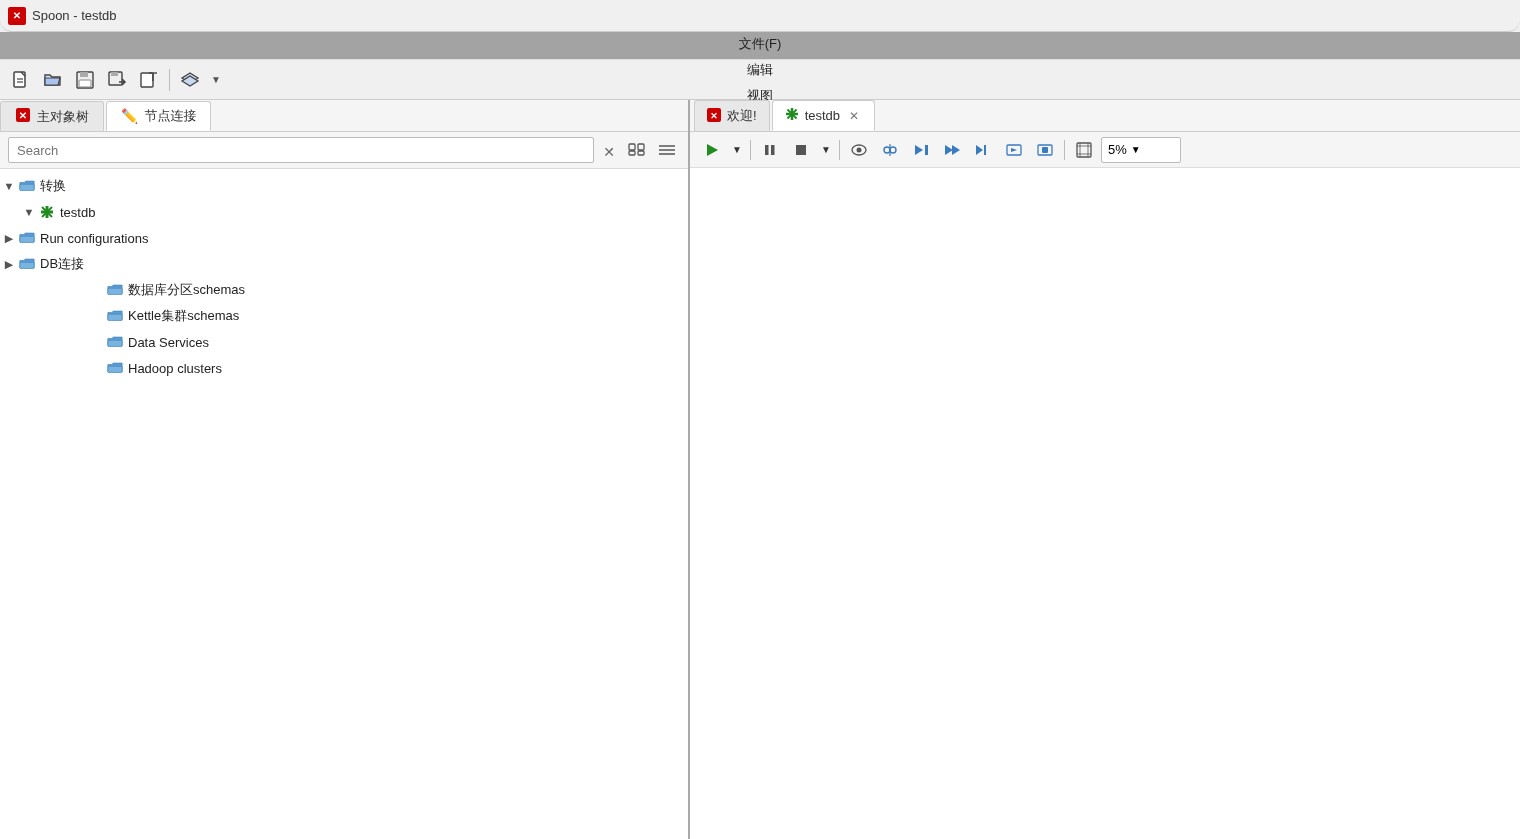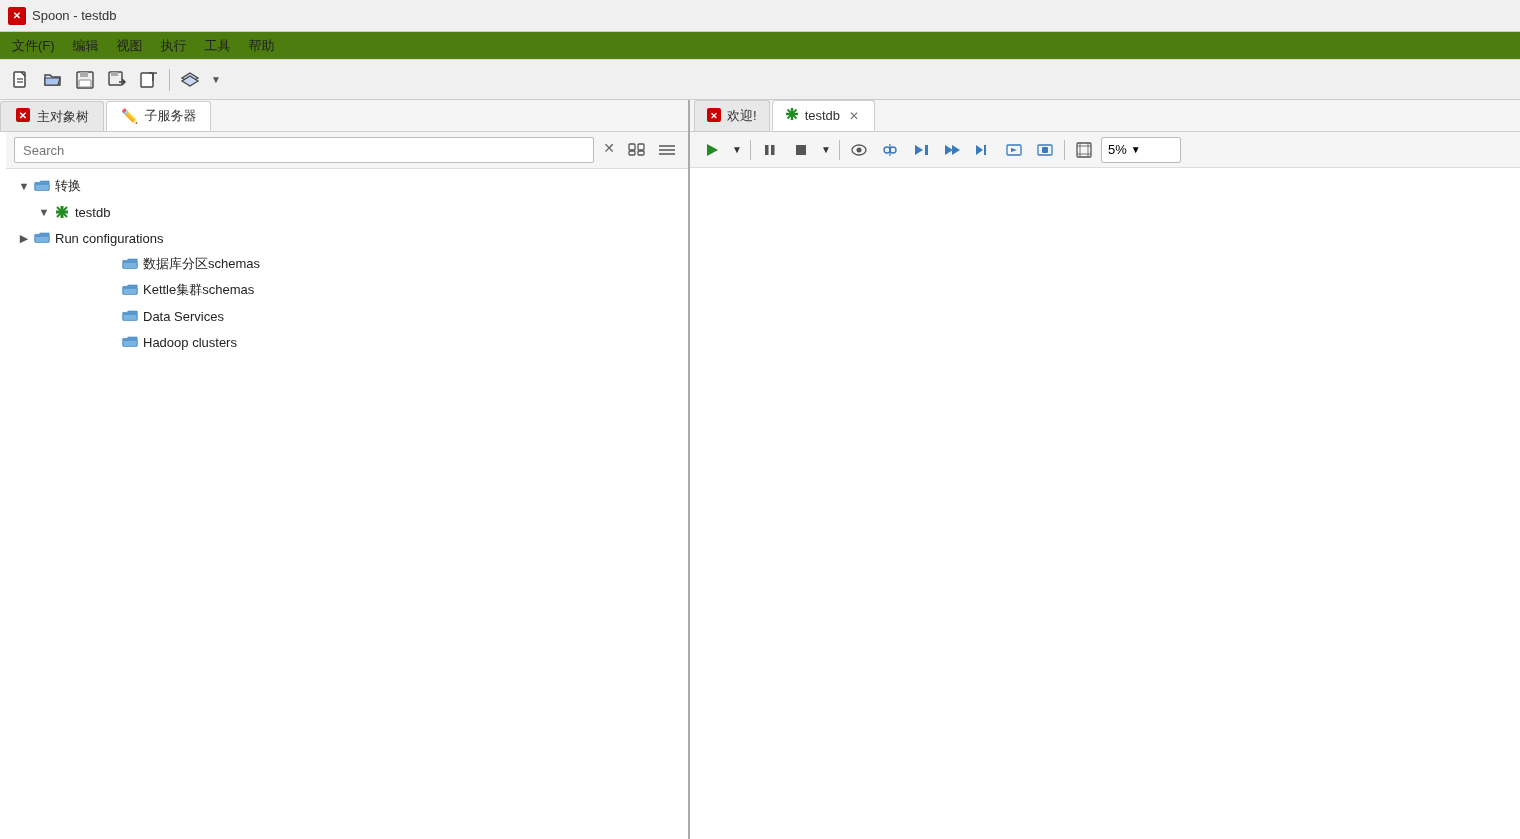--- a/index.html
+++ b/index.html
@@ -13,20 +13,21 @@
     }
 
     
     .title-bar {
       background: #f0f0f0;
       height: 32px;
       display: flex;
       align-items: center;
       padding: 0 8px;
       border-bottom: 1px solid #ccc;
+      border-radius: 12px;
     }
     .title-bar-icon {
       width: 18px;
       height: 18px;
       background: #cc0000;
       border-radius: 2px;
       margin-right: 6px;
       display: flex;
       align-items: center;
       justify-content: center;
@@ -38,27 +39,28 @@
       font-size: 10px;
       font-weight: bold;
     }
     .title-bar-text {
       font-size: 13px;
       color: #333;
     }
 
     
     .menu-bar {
-      background: #4d7c0f;
+      background: #a3a3a3;
       height: 28px;
       display: flex;
       align-items: center;
       padding: 0 4px;
       border-bottom: 1px solid #ddd;
       gap: 2px;
+      flex-direction: column;
     }
     .menu-item {
       padding: 3px 8px;
       cursor: pointer;
       border-radius: 2px;
       font-size: 13px;
       color: #222;
     }
 
     
@@ -141,26 +143,25 @@
       border-bottom: 1px solid #fff;
       font-weight: 500;
     }
     .tab-icon {
       font-size: 14px;
     }
 
     
     .search-bar {
       display: flex;
-      align-items: flex-start;
+      align-items: flex-end;
       padding: 5px 8px;
       background: #f5f5f5;
       border-bottom: 1px solid #ddd;
       gap: 4px;
-      margin-left: 6px;
     }
     .search-input {
       flex: 1;
       height: 26px;
       border: 1px solid #bbb;
       border-radius: 2px;
       padding: 0 8px;
       font-size: 13px;
       outline: none;
       background: #fff;
@@ -194,21 +195,20 @@
       overflow: auto;
       padding: 4px 0;
     }
     .tree-item {
       display: flex;
       align-items: center;
       height: 26px;
       padding-right: 8px;
       cursor: pointer;
       user-select: none;
-      margin-left: 15px;
     }
     .tree-toggle {
       width: 18px;
       height: 18px;
       display: flex;
       align-items: center;
       justify-content: center;
       font-size: 11px;
       color: #555;
       flex-shrink: 0;
@@ -413,21 +413,21 @@
         <span class="tab-icon">
           <svg width="16" height="16" viewBox="0 0 16 16">
             <rect x="1" y="1" width="14" height="14" rx="2" fill="#cc0000"></rect>
             <text x="8" y="12" text-anchor="middle" font-size="10" fill="white" font-weight="bold">✕</text>
           </svg>
         </span>
         <span>主对象树</span>
       </div>
       <div class="tab active">
         <span class="tab-icon">✏️</span>
-        <span>子服务器</span>
+        <span>节点连接</span>
       </div>
     </div>
 
     <div class="search-bar">
       <input class="search-input" type="text" placeholder="Search" style="">
       <div class="search-clear-btn">✕</div>
       <div class="search-tool-btn">
         <svg width="18" height="14" viewBox="0 0 18 14" fill="none">
           <rect x="1" y="1" width="6" height="6" rx="1" stroke="#555" stroke-width="1.3"></rect>
           <rect x="1" y="8" width="6" height="4" rx="1" stroke="#555" stroke-width="1.3"></rect>
@@ -475,20 +475,30 @@
         <div class="tree-toggle closed"></div>
         <div class="tree-folder-icon">
           <svg class="folder-svg" viewBox="0 0 18 14" fill="none">
             <path d="M1 3 H5.5 L7 1.5 H17 V11 H1 Z" fill="#5b9bd5" stroke="#4488bb" stroke-width="0.8"></path>
             <rect x="1" y="5" width="16" height="7" rx="0.5" fill="#7ab3e0" stroke="#4488bb" stroke-width="0.8"></rect>
           </svg>
         </div>
         <span class="tree-label">Run configurations</span>
       </div>
 
+      <div class="tree-item indent-2">
+        <div class="tree-toggle closed"></div>
+        <div class="tree-folder-icon">
+          <svg class="folder-svg" viewBox="0 0 18 14" fill="none">
+            <path d="M1 3 H5.5 L7 1.5 H17 V11 H1 Z" fill="#5b9bd5" stroke="#4488bb" stroke-width="0.8"></path>
+            <rect x="1" y="5" width="16" height="7" rx="0.5" fill="#7ab3e0" stroke="#4488bb" stroke-width="0.8"></rect>
+          </svg>
+        </div>
+        <span class="tree-label">DB连接</span>
+      </div>
 
 
 
       <div class="tree-item indent-3">
         <div class="tree-toggle empty"></div>
         <div class="tree-folder-icon">
           <svg class="folder-svg" viewBox="0 0 18 14" fill="none">
             <path d="M1 3 H5.5 L7 1.5 H17 V11 H1 Z" fill="#5b9bd5" stroke="#4488bb" stroke-width="0.8"></path>
             <rect x="1" y="5" width="16" height="7" rx="0.5" fill="#7ab3e0" stroke="#4488bb" stroke-width="0.8"></rect>
           </svg>

